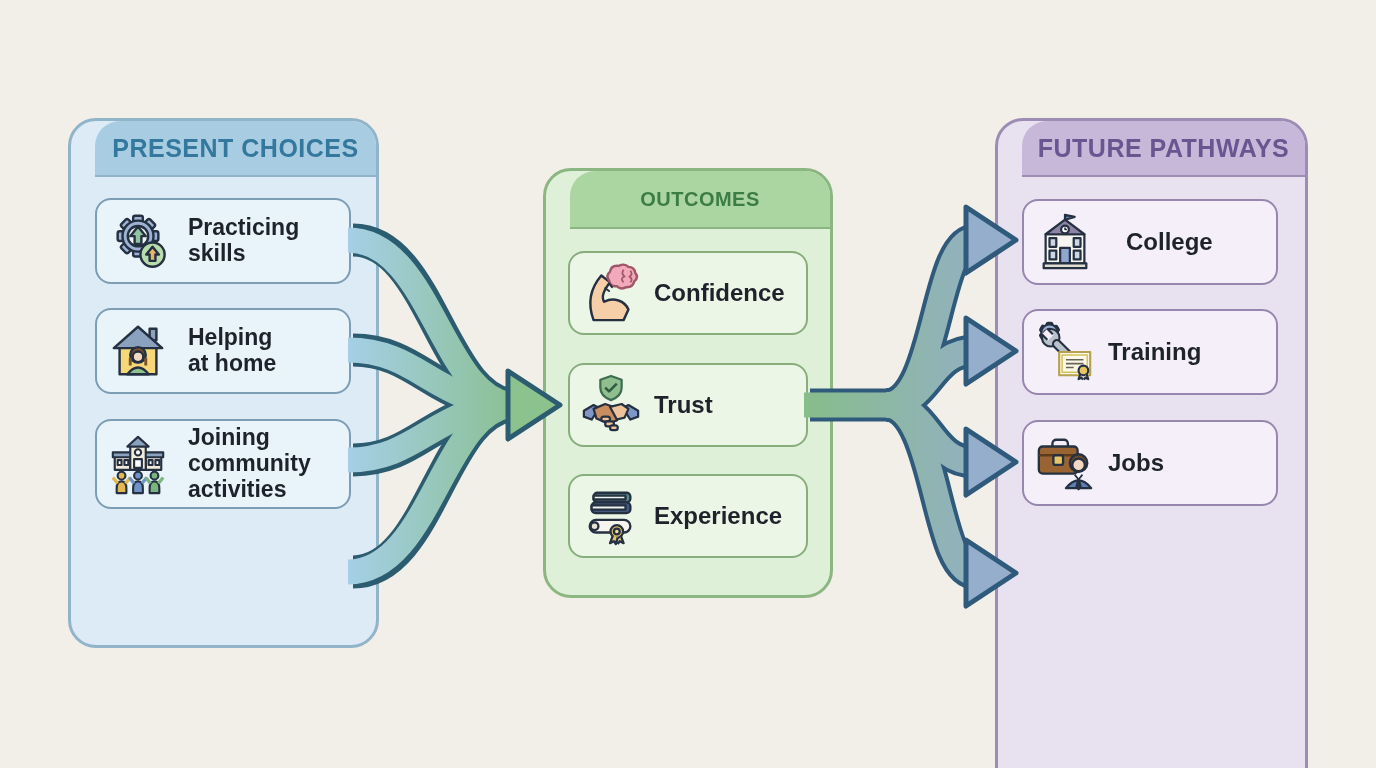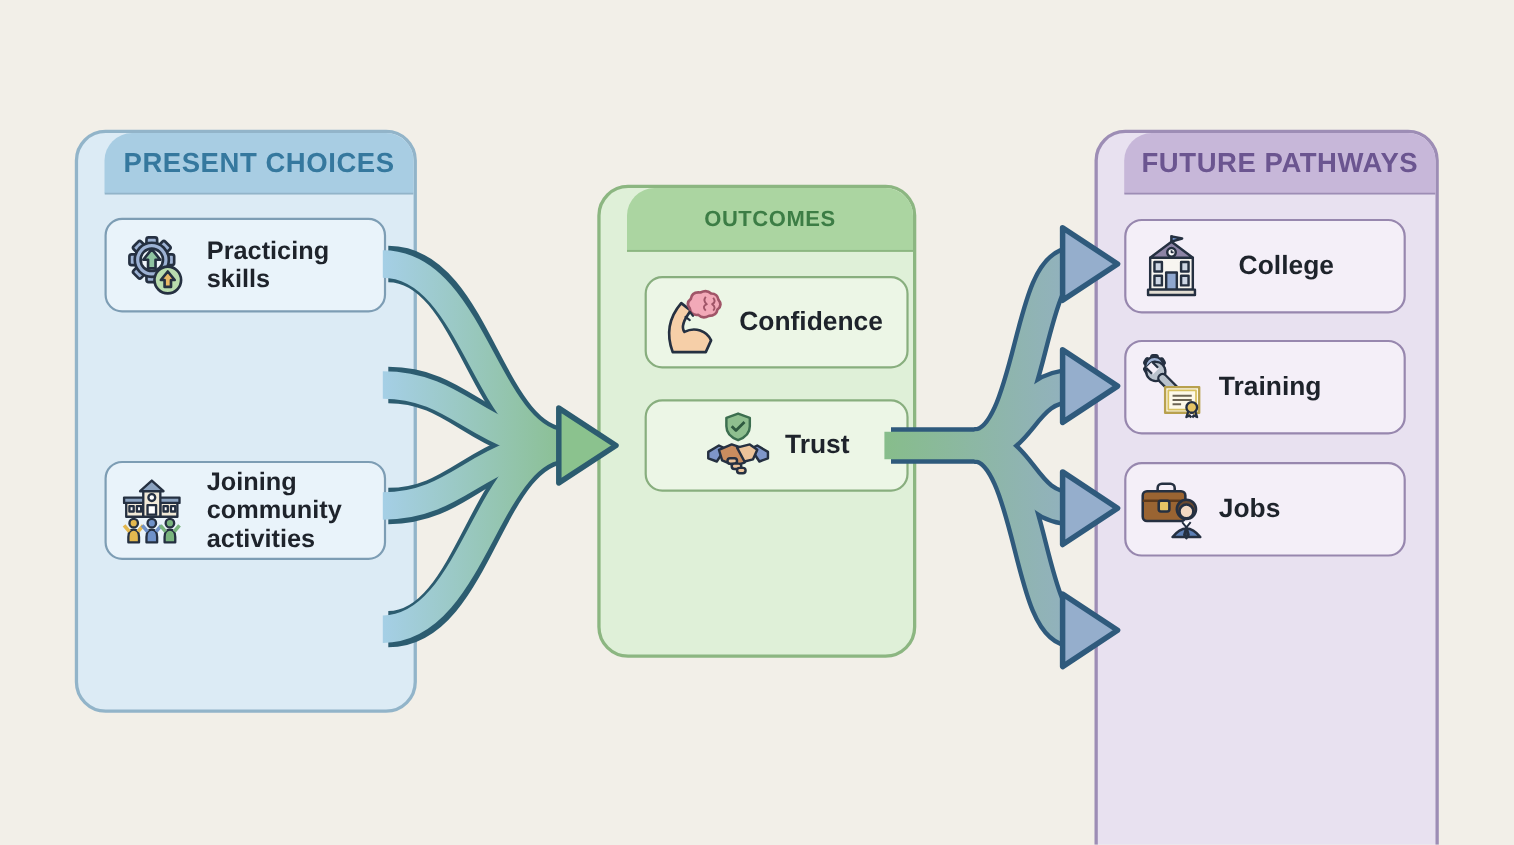--- a/index.html
+++ b/index.html
@@ -30,21 +30,21 @@
 
   
   .panel-present{left:68px;top:118px;width:311px;height:530px;background:#dcebf5;border:3px solid #92b4c9;}
   .panel-present .panel-header{height:56px;background:#a8cde3;color:#35789e;font-size:25px;border-bottom:2px solid #92b4c9;}
   .panel-present .card{background:#e9f3fa;border:2.5px solid #7d9db4;left:24px;width:256px;height:86px;gap:19px;}
   .panel-present .label{font-size:23px;}
 
   
   .panel-outcomes{left:543px;top:168px;width:290px;height:430px;background:#dff0d8;border:3px solid #8cb681;}
   .panel-outcomes .panel-header{height:58px;background:#abd5a1;color:#3c7d45;font-size:20px;border-bottom:2px solid #8cb681;}
-  .panel-outcomes .card{background:#ecf6e6;border:2.5px solid #88ae7e;left:40px;width:240px;height:84px;}
+  .panel-outcomes .card{background:#ecf6e6;border:2.5px solid #88ae7e;left:22px;width:240px;height:84px;}
   .panel-outcomes .label{font-size:24px;}
 
   
   .panel-future{left:995px;top:118px;width:313px;height:693px;background:#e8e1f0;border:3px solid #9d8db5;}
   .panel-future .panel-header{height:56px;background:#c7b7d9;color:#6b5590;font-size:25px;border-bottom:2px solid #9d8db5;}
   .panel-future .card{background:#f4eff8;border:2.5px solid #9787ae;left:24px;width:256px;height:86px;}
   .panel-future .label{font-size:24px;}
 
   .arrows{position:absolute;left:0;top:0;z-index:5;pointer-events:none;}
 </style>
@@ -73,20 +73,35 @@
           <circle cx="32" cy="27" r="10.5" fill="#eef4fa"></circle>
           <path d="M32 17 l8 10 h-4.5 v8 h-7 v-8 H24 z" fill="#8fc3a1"></path>
           <circle cx="47" cy="46" r="12.5" fill="#b9dcae"></circle>
           <path d="M47 38 l6.5 8 h-3.5 v6.5 h-6 V46 h-3.5 z" fill="#e8b765"></path>
         </g>
       </svg>
       <div class="label">Practicing
 skills</div>
     </div>
 
+    <div class="card" style="top:187px;">
+      <svg class="icon" width="62" height="62" viewBox="0 0 64 64">
+        <g stroke="#253041" stroke-width="2.5" stroke-linejoin="round">
+          <rect x="44" y="9" width="7" height="12" fill="#8ba2bf"></rect>
+          <rect x="13" y="26" width="38" height="30" fill="#f6d878"></rect>
+          <path d="M7 29 L32 7 L57 29 Z" fill="#8ba2bf"></path>
+          <circle cx="32" cy="36" r="8" fill="#7a5230"></circle>
+          <circle cx="32" cy="38" r="5.5" fill="#f3d9c2"></circle>
+          <path d="M21 56 q11 -14 22 0 z" fill="#8fc08f"></path>
+          <path d="M24 47 v-8 M40 47 v-8" fill="none" stroke="#7a5230" stroke-width="3"></path>
+        </g>
+      </svg>
+      <div class="label">Helping
+at home</div>
+    </div>
 
     <div class="card" style="top:298px;height:90px;">
       <svg class="icon" width="62" height="62" viewBox="0 0 64 64">
         <g stroke="#253041" stroke-width="2.2" stroke-linejoin="round">
           <rect x="8" y="24" width="16" height="14" fill="#f2ead8"></rect>
           <rect x="40" y="24" width="16" height="14" fill="#f2ead8"></rect>
           <rect x="6" y="20" width="20" height="5" fill="#8ba2bf"></rect>
           <rect x="38" y="20" width="20" height="5" fill="#8ba2bf"></rect>
           <rect x="24" y="13" width="16" height="25" fill="#f2ead8"></rect>
           <path d="M21 14 L32 4 L43 14 Z" fill="#8ba2bf"></path>
@@ -130,39 +145,55 @@
           <g fill="#f2a9b8" stroke="#a05568">
             <path d="M40 4 q6 -3 10 1 q6 0 7 6 q4 5 -1 9 q-1 6 -8 6 q-6 3 -10 -1 q-7 1 -8 -6 q-4 -5 1 -9 q1 -7 9 -6 z"></path>
             <path d="M45 8 q-3 4 1 7 q-5 2 -1 6 M52 9 q3 4 -1 6 q4 3 1 6" fill="none" stroke-width="1.8"></path>
           </g>
           <path d="M30 30 l-4 -3 M33 26 l-3 -4" fill="none" stroke="#253041" stroke-width="2" stroke-linecap="round"></path>
         </g>
       </svg>
       <div class="label">Confidence</div>
     </div>
 
-    <div class="card" style="top:192px;justify-content:center;">
+    <div class="card" style="top:192px;">
       <svg class="icon" width="62" height="62" viewBox="0 0 64 64">
         <g stroke="#253041" stroke-width="2.3" stroke-linejoin="round">
           <path d="M32 2 l11 4 v8 c0 8 -5.5 11 -11 13 c-5.5 -2 -11 -5 -11 -13 v-8 z" fill="#8fbf8f" stroke="#3c6e4f"></path>
           <path d="M26 14 l4 4 l8 -8" fill="none" stroke="#2f5a40" stroke-width="2.6"></path>
           <path d="M4 38 l10 -6 6 3 -8 12 -8 -3 z" fill="#7f96c9"></path>
           <path d="M60 38 l-10 -6 -6 3 8 12 8 -3 z" fill="#7f96c9"></path>
           <path d="M14 36 l12 -5 9 3 8 5 -5 9 -9 3 -12 -5 z" fill="#c98d5f"></path>
           <path d="M31 34 l12 -3 7 5 -4 9 -8 2 z" fill="#ecc39a"></path>
           <g fill="#ecc39a">
               <rect x="22" y="44" width="9" height="5" rx="2.5"></rect>
               <rect x="26" y="49" width="9" height="5" rx="2.5"></rect>
               <rect x="31" y="53" width="8" height="5" rx="2.5"></rect>
             </g>
         </g>
       </svg>
       <div class="label">Trust</div>
     </div>
 
+    <div class="card" style="top:303px;">
+      <svg class="icon" width="62" height="62" viewBox="0 0 64 64">
+        <g stroke="#253041" stroke-width="2.4" stroke-linejoin="round">
+          <rect x="14" y="8" width="38" height="10" rx="4" fill="#5a8a86"></rect>
+          <rect x="14" y="11" width="33" height="4" fill="#eef2ee"></rect>
+          <rect x="12" y="18" width="40" height="11" rx="4" fill="#44597c"></rect>
+          <rect x="12" y="21" width="35" height="4.5" fill="#eef2ee"></rect>
+          <rect x="10" y="36" width="42" height="13" rx="6.5" fill="#f6f4ec"></rect>
+          <circle cx="15" cy="42.5" r="4" fill="#e7e2d2"></circle>
+          <circle cx="38" cy="48" r="6.5" fill="#e6c565"></circle>
+          <circle cx="38" cy="48" r="3" fill="#f3ddA0"></circle>
+          <path d="M34 52 l-3 8 4 -2 2 3 2 -7 M42 52 l3 8 -4 -2 -2 3" fill="#e6c565"></path>
+        </g>
+      </svg>
+      <div class="label">Experience</div>
+    </div>
   </div>
 
   <div class="panel panel-future">
     <div class="panel-header">FUTURE PATHWAYS</div>
 
     <div class="card" style="top:78px;gap:30px;">
       <svg class="icon" width="62" height="62" viewBox="0 0 64 64">
         <g stroke="#253041" stroke-width="2.3" stroke-linejoin="round">
           <path d="M32 3 v8" stroke-width="2"></path>
           <path d="M32 4 l10 2 -10 3 z" fill="#6f92c9"></path>

